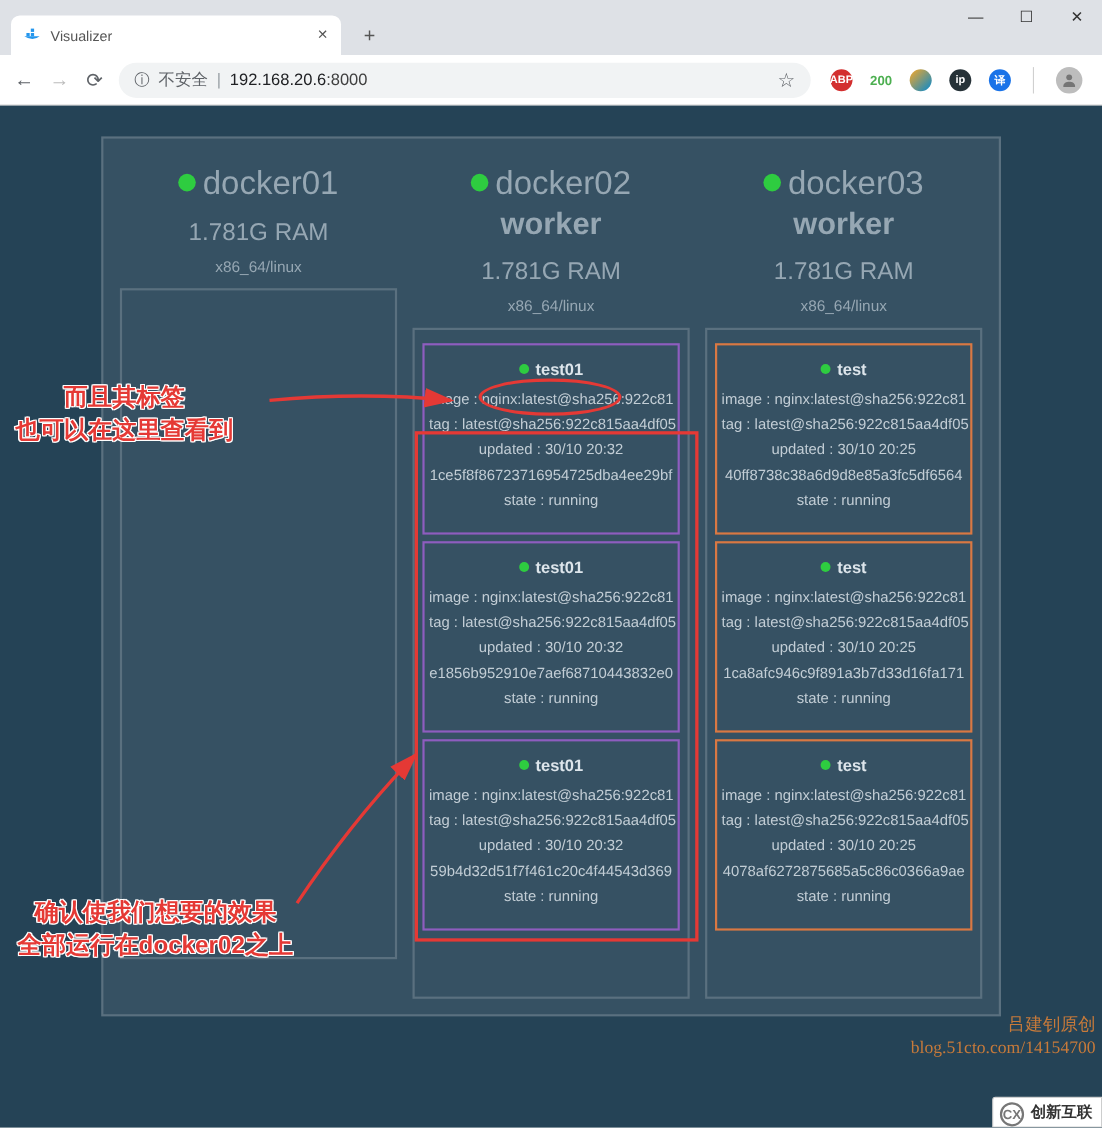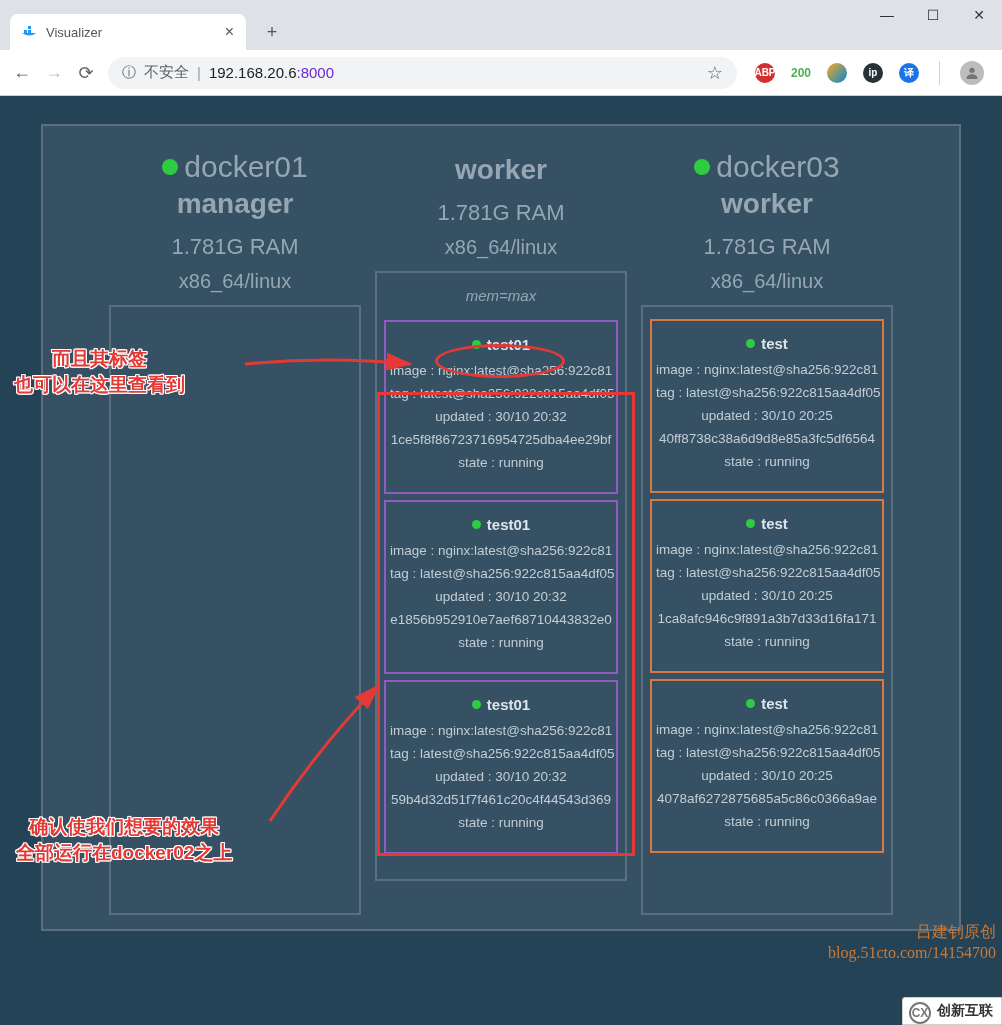--- a/index.html
+++ b/index.html
@@ -13,21 +13,21 @@
 .titlebar {
   height: 50px;
   background: #dee1e6;
   display: flex;
   align-items: flex-end;
   position: relative;
 }
 .tab {
   background: #fff;
   height: 36px;
-  width: 236px;
+  width: 300px;
   margin-left: 10px;
   border-radius: 8px 8px 0 0;
   display: flex;
   align-items: center;
   padding: 0 12px;
   gap: 8px;
   position: relative;
 }
 .tab-icon { width: 16px; height: 16px; display: flex; align-items: center; justify-content: center; color: #2496ed; }
 .tab-title { flex: 1; font-size: 13px; color: #555; }
@@ -55,21 +55,21 @@
   display: flex;
   align-items: center;
   padding: 0 14px;
   font-size: 15px;
   color: #202124;
   gap: 8px;
 }
 .insecure-icon { color: #5f6368; font-size: 14px; }
 .insecure-text { color: #5f6368; font-family: Liberation Mono, monospace; }
 .addr-sep { color: #9aa0a6; }
-.addr-url .port { color: #6d28d9; }
+.addr-url .port { color: #404040; }
 .star-icon { color: #5f6368; margin-left: auto; font-size: 18px; }
 .ext-icons { display: flex; align-items: center; gap: 16px; padding: 0 6px; }
 .ext { width: 20px; height: 20px; border-radius: 50%; display: flex; align-items: center; justify-content: center; font-size: 10px; font-weight: bold; color: #fff; }
 .abp { background: #d32f2f; }
 .g200 { background: transparent; color: #4caf50; font-size: 12px; font-weight: bold; border-radius: 0; width: auto; }
 .orb { background: linear-gradient(135deg, #f9a825, #0288d1); }
 .ip { background: #263238; }
 .gt { background: #1a73e8; }
 .vbar { width: 1px; height: 24px; background: #d0d0d0; margin: 0 4px; }
 .profile { width: 24px; height: 24px; border-radius: 50%; background: #bdbdbd; display: flex; align-items: center; justify-content: center; }
@@ -77,38 +77,38 @@
 .page {
   background: #254356;
   height: 929px;
   overflow: hidden;
   position: relative;
   padding-top: 28px;
 }
 .cluster {
   background: rgba(255,255,255,0.08);
   border: 2px solid rgba(255,255,255,0.18);
-  width: 920px;
+  width: 818px;
   margin: 0 auto;
   padding: 24px 14px 14px 14px;
   display: flex;
   gap: 14px;
   justify-content: center;
 }
 .node-col {
   width: 252px;
   display: flex;
   flex-direction: column;
 }
 .node-header { text-align: center; margin-bottom: 12px; }
 .node-name { font-size: 30px; color: #96a7b3; font-weight: 400; }
 .status-dot { display: inline-block; width: 16px; height: 16px; border-radius: 50%; background: #2ecc40; margin-right: 6px; vertical-align: 2px; }
 .node-role { font-size: 28px; color: #96a7b3; font-weight: bold; margin-top: 4px; }
 .node-ram { font-size: 22px; color: #96a7b3; margin-top: 14px; }
-.node-arch { font-size: 20px; color: #96a7b3; margin-top: 10px; }
+.node-arch { font-size: 14px; color: #96a7b3; margin-top: 10px; }
 .node-body {
   border: 2px solid rgba(255,255,255,0.18);
   padding: 6px;
   min-height: 610px;
 }
 .node-tag {
   text-align: center;
   color: #96a7b3;
   font-style: italic;
   font-size: 15px;
@@ -126,21 +126,21 @@
 .svc.purple { border-color: #8e5dbf; }
 .svc.orange { border-color: #d97843; }
 .svc-title { font-size: 15px; color: #dde5eb; margin-bottom: 10px; font-weight: bold; }
 .svc-title .dot { display: inline-block; width: 9px; height: 9px; border-radius: 50%; background: #2ecc40; margin-right: 6px; vertical-align: 1px; }
 .svc-line { margin: 8px 0; white-space: nowrap; }
 
 .annotation {
   position: absolute;
   color: #e53935;
   font-weight: bold;
-  font-size: 19px;
+  font-size: 22px;
   text-shadow:
     -1px -1px 0 #fff, 1px -1px 0 #fff, -1px 1px 0 #fff, 1px 1px 0 #fff,
     -1px 0 0 #fff, 1px 0 0 #fff, 0 -1px 0 #fff, 0 1px 0 #fff;
   text-align: center;
   line-height: 1.35;
   white-space: nowrap;
 }
 .ellipse {
   position: absolute;
   border: 3px solid #e53935;
@@ -235,34 +235,33 @@
         </svg>
     </div>
   </div>
 </div>
 
 <div class="page">
   <div class="cluster" id="cluster">
       <div class="node-col">
         <div class="node-header">
           <div class="node-name"><span class="status-dot"></span>docker01</div>
-          <div class="node-role">manager</div>
           <div class="node-ram">1.781G RAM</div>
           <div class="node-arch">x86_64/linux</div>
         </div>
         <div class="node-body"></div>
       </div>
       <div class="node-col">
         <div class="node-header">
+          <div class="node-name"><span class="status-dot"></span>docker02</div>
           <div class="node-role">worker</div>
           <div class="node-ram">1.781G RAM</div>
           <div class="node-arch">x86_64/linux</div>
         </div>
         <div class="node-body">
-          <div class="node-tag">mem=max</div>
           <div class="svc purple">
             <div class="svc-title"><span class="dot"></span>test01</div>
             <div class="svc-line">image : nginx:latest@sha256:922c81</div>
             <div class="svc-line">tag : latest@sha256:922c815aa4df05</div>
             <div class="svc-line">updated : 30/10 20:32</div>
             <div class="svc-line">1ce5f8f86723716954725dba4ee29bf</div>
             <div class="svc-line">state : running</div>
           </div>
           <div class="svc purple">
             <div class="svc-title"><span class="dot"></span>test01</div>

